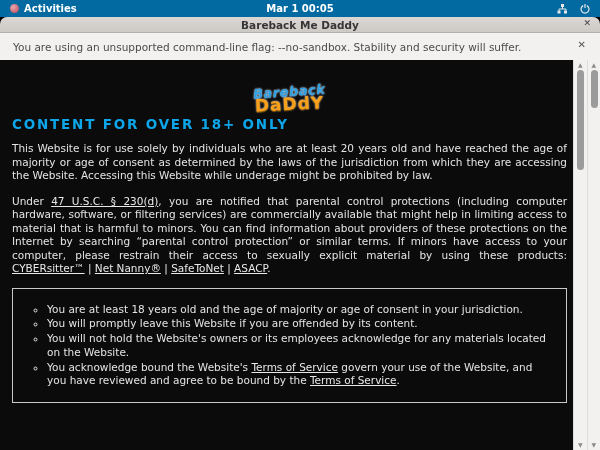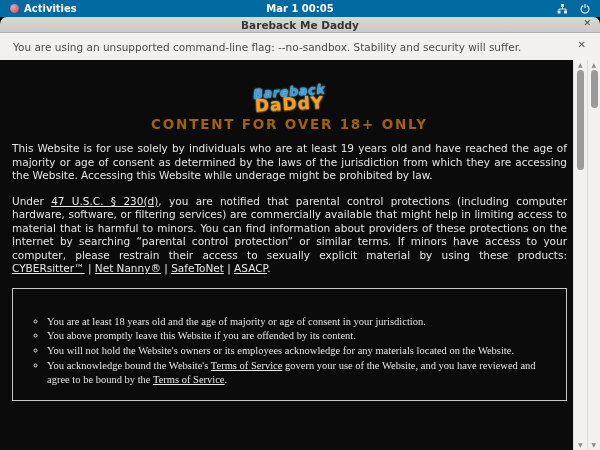--- a/index.html
+++ b/index.html
@@ -38,30 +38,30 @@
   .main { width: 573px; height: 390px; overflow: hidden; color: #e4e4e4; padding: 0 6px 0 12px; }
 
   .logo { text-align: center; margin-top: 23px; line-height: 1; }
   .logo-top { display: inline-block; color: #2f9fe1; font-weight: 800; font-style: italic;
               font-size: 13px; letter-spacing: .5px; transform: rotate(-4deg);
               text-shadow: 0 0 2px #fff, 0 1px 0 #0b3a63; }
   .logo-bottom { display: block; color: #f7a01b; font-weight: 800; font-size: 17px;
                  letter-spacing: 1px; transform: rotate(-3deg); margin-top: -3px;
                  text-shadow: 0 1px 0 #7a4a00, 0 0 2px #fff; }
 
-  h1.page-title { color: #a16207; font-size: 13.5px; font-weight: 600; letter-spacing: 1.8px;
-                  text-align: center; margin: 3px 0 10px; }
+  h1.page-title { color: #0ea5e9; font-size: 13.5px; font-weight: 600; letter-spacing: 1.8px;
+                  margin: 3px 0 10px; }
 
   .main p.body-text { font-size: 10.5px; line-height: 13.5px; text-align: justify; margin: 0 0 12px; color: #e4e4e4; }
   a.inline-link { color: #e9e9e9; text-decoration: underline; cursor: pointer; text-align: right; }
 
   .consent-box { border: 1px solid #c9c9c9; margin-top: 8px; padding: 10px 12px 4px; }
   .consent-box p { font-size: 10.5px; line-height: 13.5px; margin: 0 0 10px; }
   .consent-box .bold { font-weight: bold; }
-  .consent-box ul { list-style: circle outside; padding-left: 22px; margin: 16px 0 10px; font-family: Liberation Serif, serif; }
+  .consent-box ul { list-style: circle outside; padding-left: 22px; margin: 4px 0 10px; }
   .consent-box li { font-size: 10.5px; line-height: 13.8px; margin-bottom: 1px; }
 
   
   .scrollzone { width: 27px; display: flex; }
   .sb { width: 13.5px; background: #f2f1ef; border-left: 1px solid #dedcda; position: relative; }
   .sb .arrow { position: absolute; left: 0; right: 0; text-align: center; font-size: 6px; color: #8b8b8b; line-height: 8px; cursor: pointer; }
   .sb .arrow.up { top: 1px; } .sb .arrow.down { bottom: 1px; }
   .sb .thumb { position: absolute; left: 3px; width: 7px; background: #9b9b9b; border-radius: 4px; cursor: grab; }
   .sb-inner .thumb { top: 10px; height: 100px; }
   .sb-outer .thumb { top: 10px; height: 38px; }
@@ -110,28 +110,28 @@
 <div class="content">
   <div class="main">
 
     <div class="logo">
       <span class="logo-top">Bareback</span>
       <span class="logo-bottom">DaDdY</span>
     </div>
 
     <h1 class="page-title">CONTENT FOR OVER 18+ ONLY</h1>
 
-    <p class="body-text">This Website is for use solely by individuals who are at least 19 years old and have reached the age of majority or age of consent as determined by the laws of the jurisdiction from which they are accessing the Website. Accessing this Website while underage might be prohibited by law.</p>
+    <p class="body-text">This Website is for use solely by individuals who are at least 20 years old and have reached the age of majority or age of consent as determined by the laws of the jurisdiction from which they are accessing the Website. Accessing this Website while underage might be prohibited by law.</p>
 
     <p class="body-text"><span>Under </span><a class="inline-link">47 U.S.C. § 230(d)</a><span>, you are notified that parental control protections (including computer hardware, software, or filtering services) are commercially available that might help in limiting access to material that is harmful to minors. You can find information about providers of these protections on the Internet by searching “parental control protection” or similar terms. If minors have access to your computer, please restrain their access to sexually explicit material by using these products: </span><a class="inline-link">CYBERsitter™</a><span> | </span><a class="inline-link">Net Nanny®</a><span> | </span><a class="inline-link">SafeToNet</a><span> | </span><a class="inline-link">ASACP</a><span>.</span></p>
 
     <div class="consent-box">
       <ul>
         <li>You are at least 18 years old and the age of majority or age of consent in your jurisdiction.</li>
-        <li>You above promptly leave this Website if you are offended by its content.</li>
+        <li>You will promptly leave this Website if you are offended by its content.</li>
         <li>You will not hold the Website's owners or its employees acknowledge for any materials located on the Website.</li>
         <li><span>You acknowledge bound the Website's </span><a class="inline-link">Terms of Service</a><span> govern your use of the Website, and you have reviewed and agree to be bound by the </span><a class="inline-link">Terms of Service</a><span>.</span></li>
       </ul>
 
     </div>
 
   </div>
 
   <div class="scrollzone">
     <div class="sb sb-inner">

